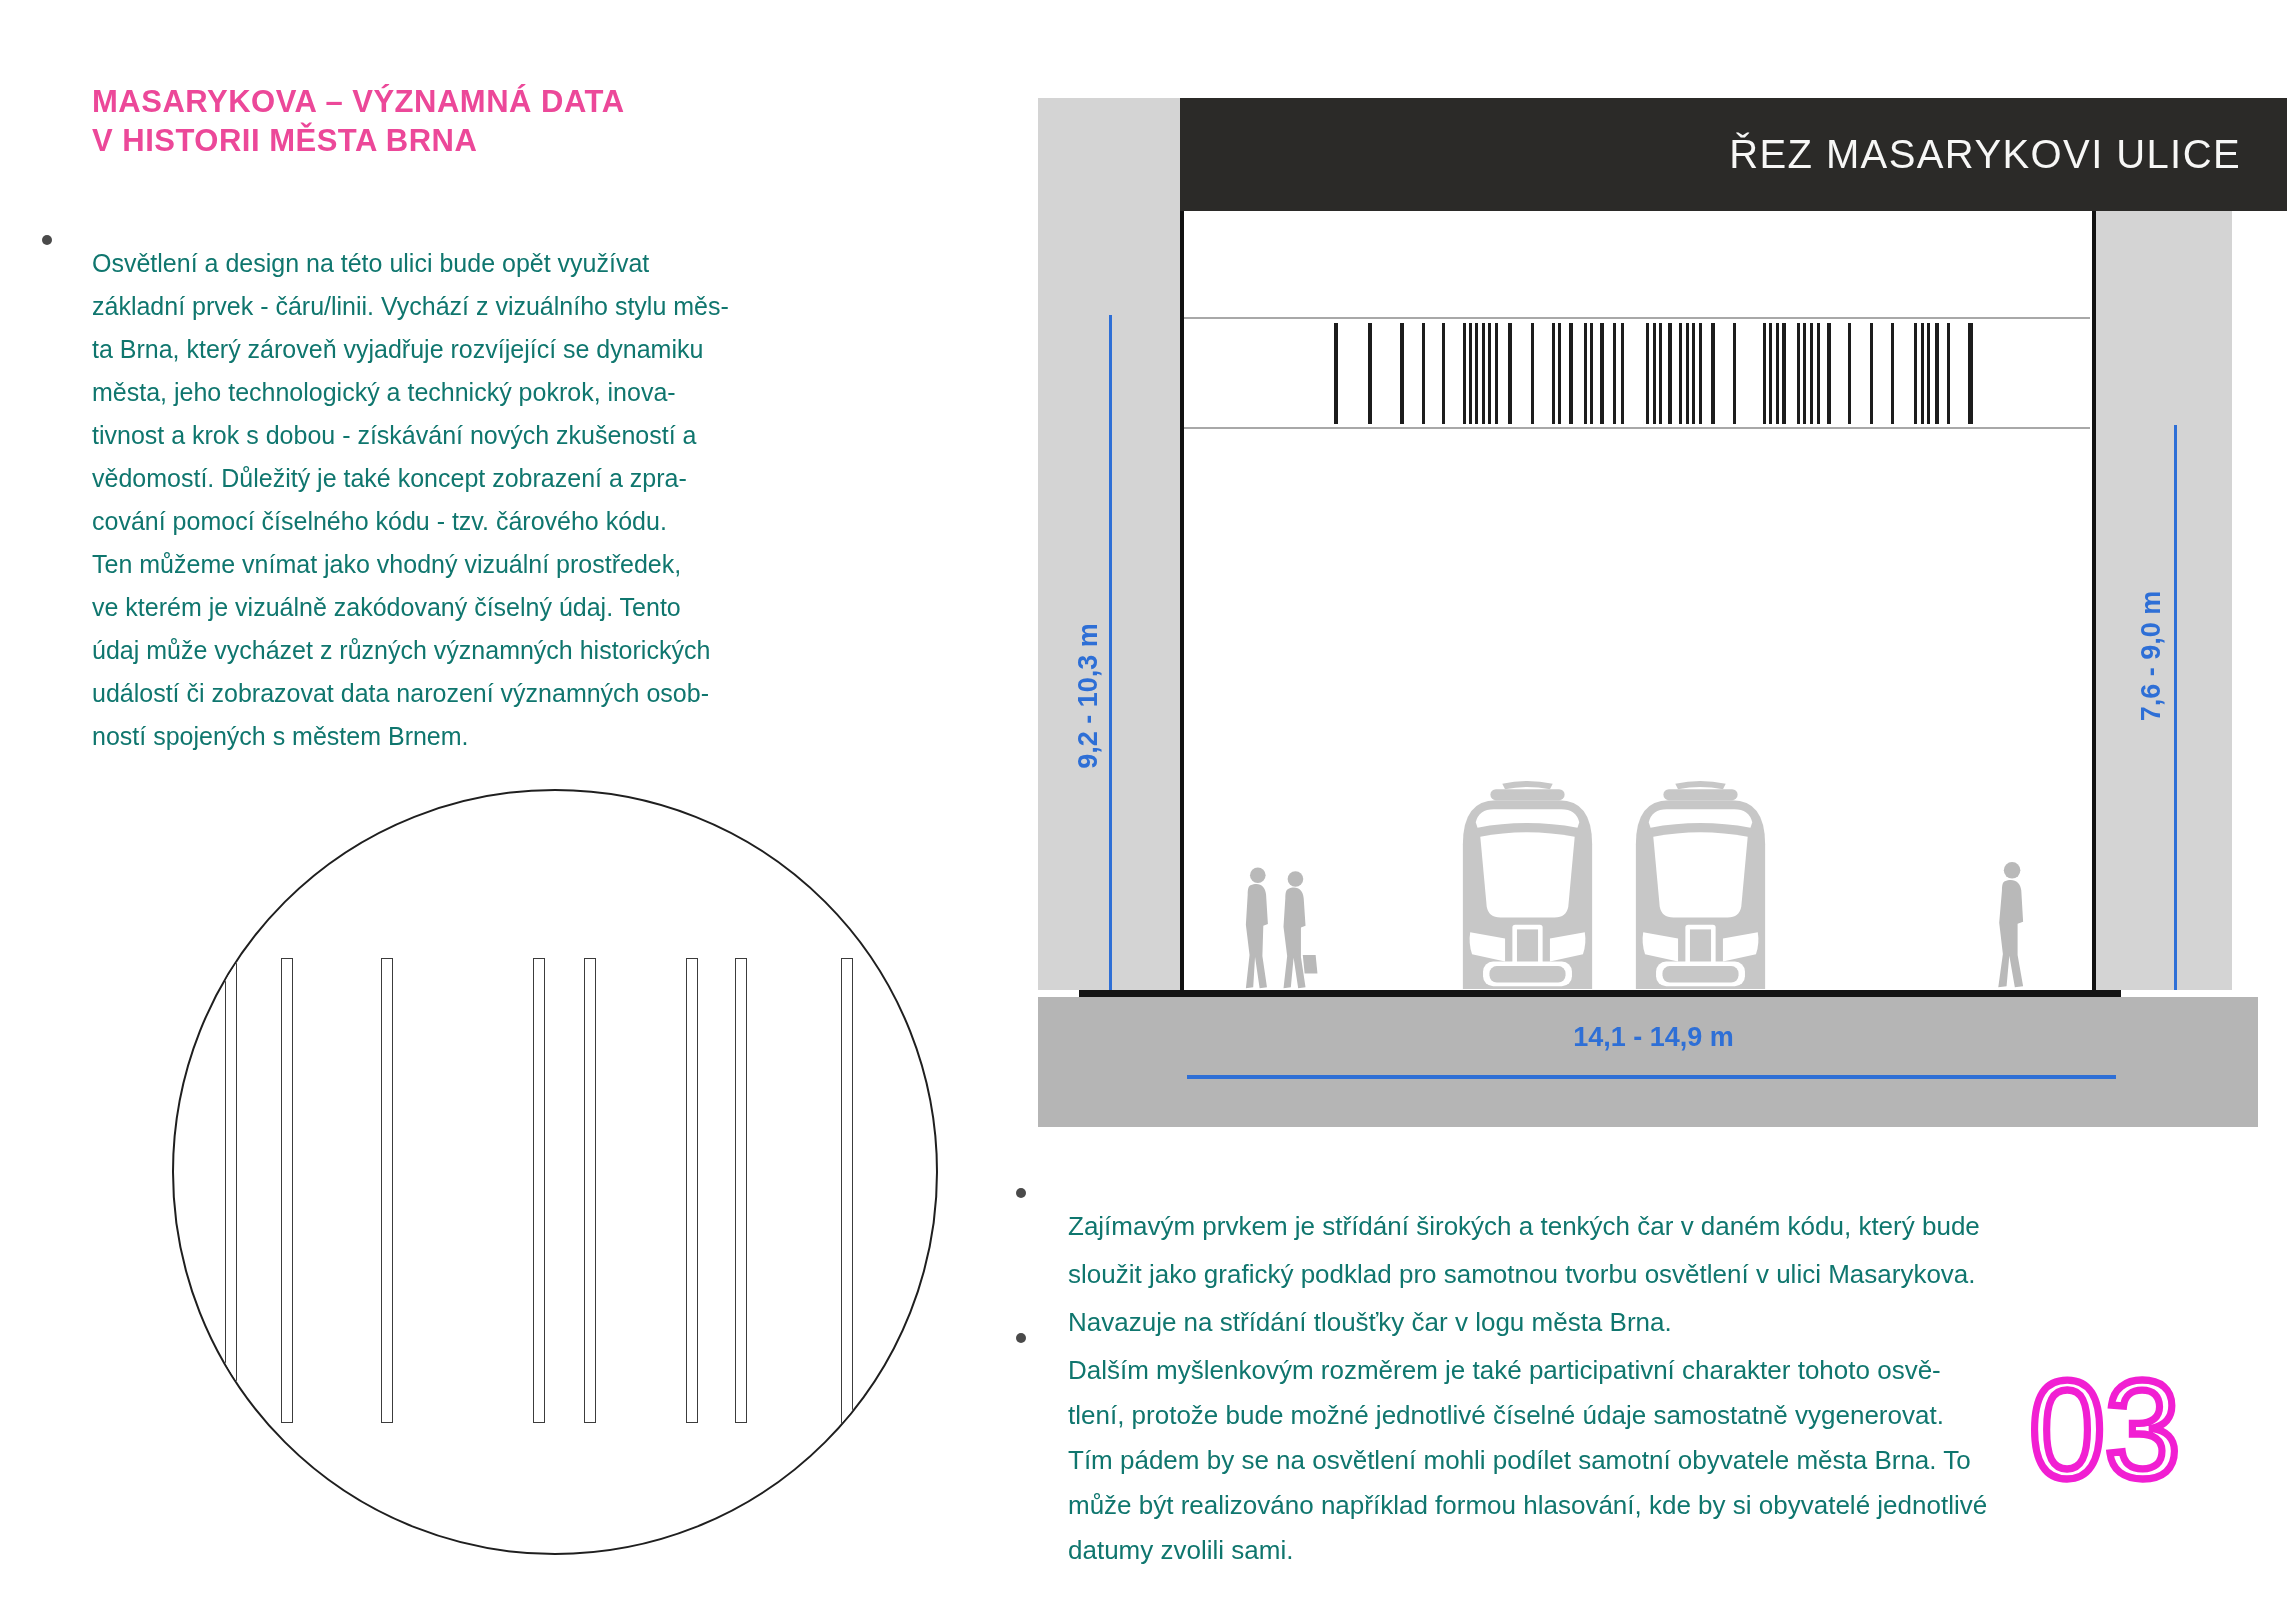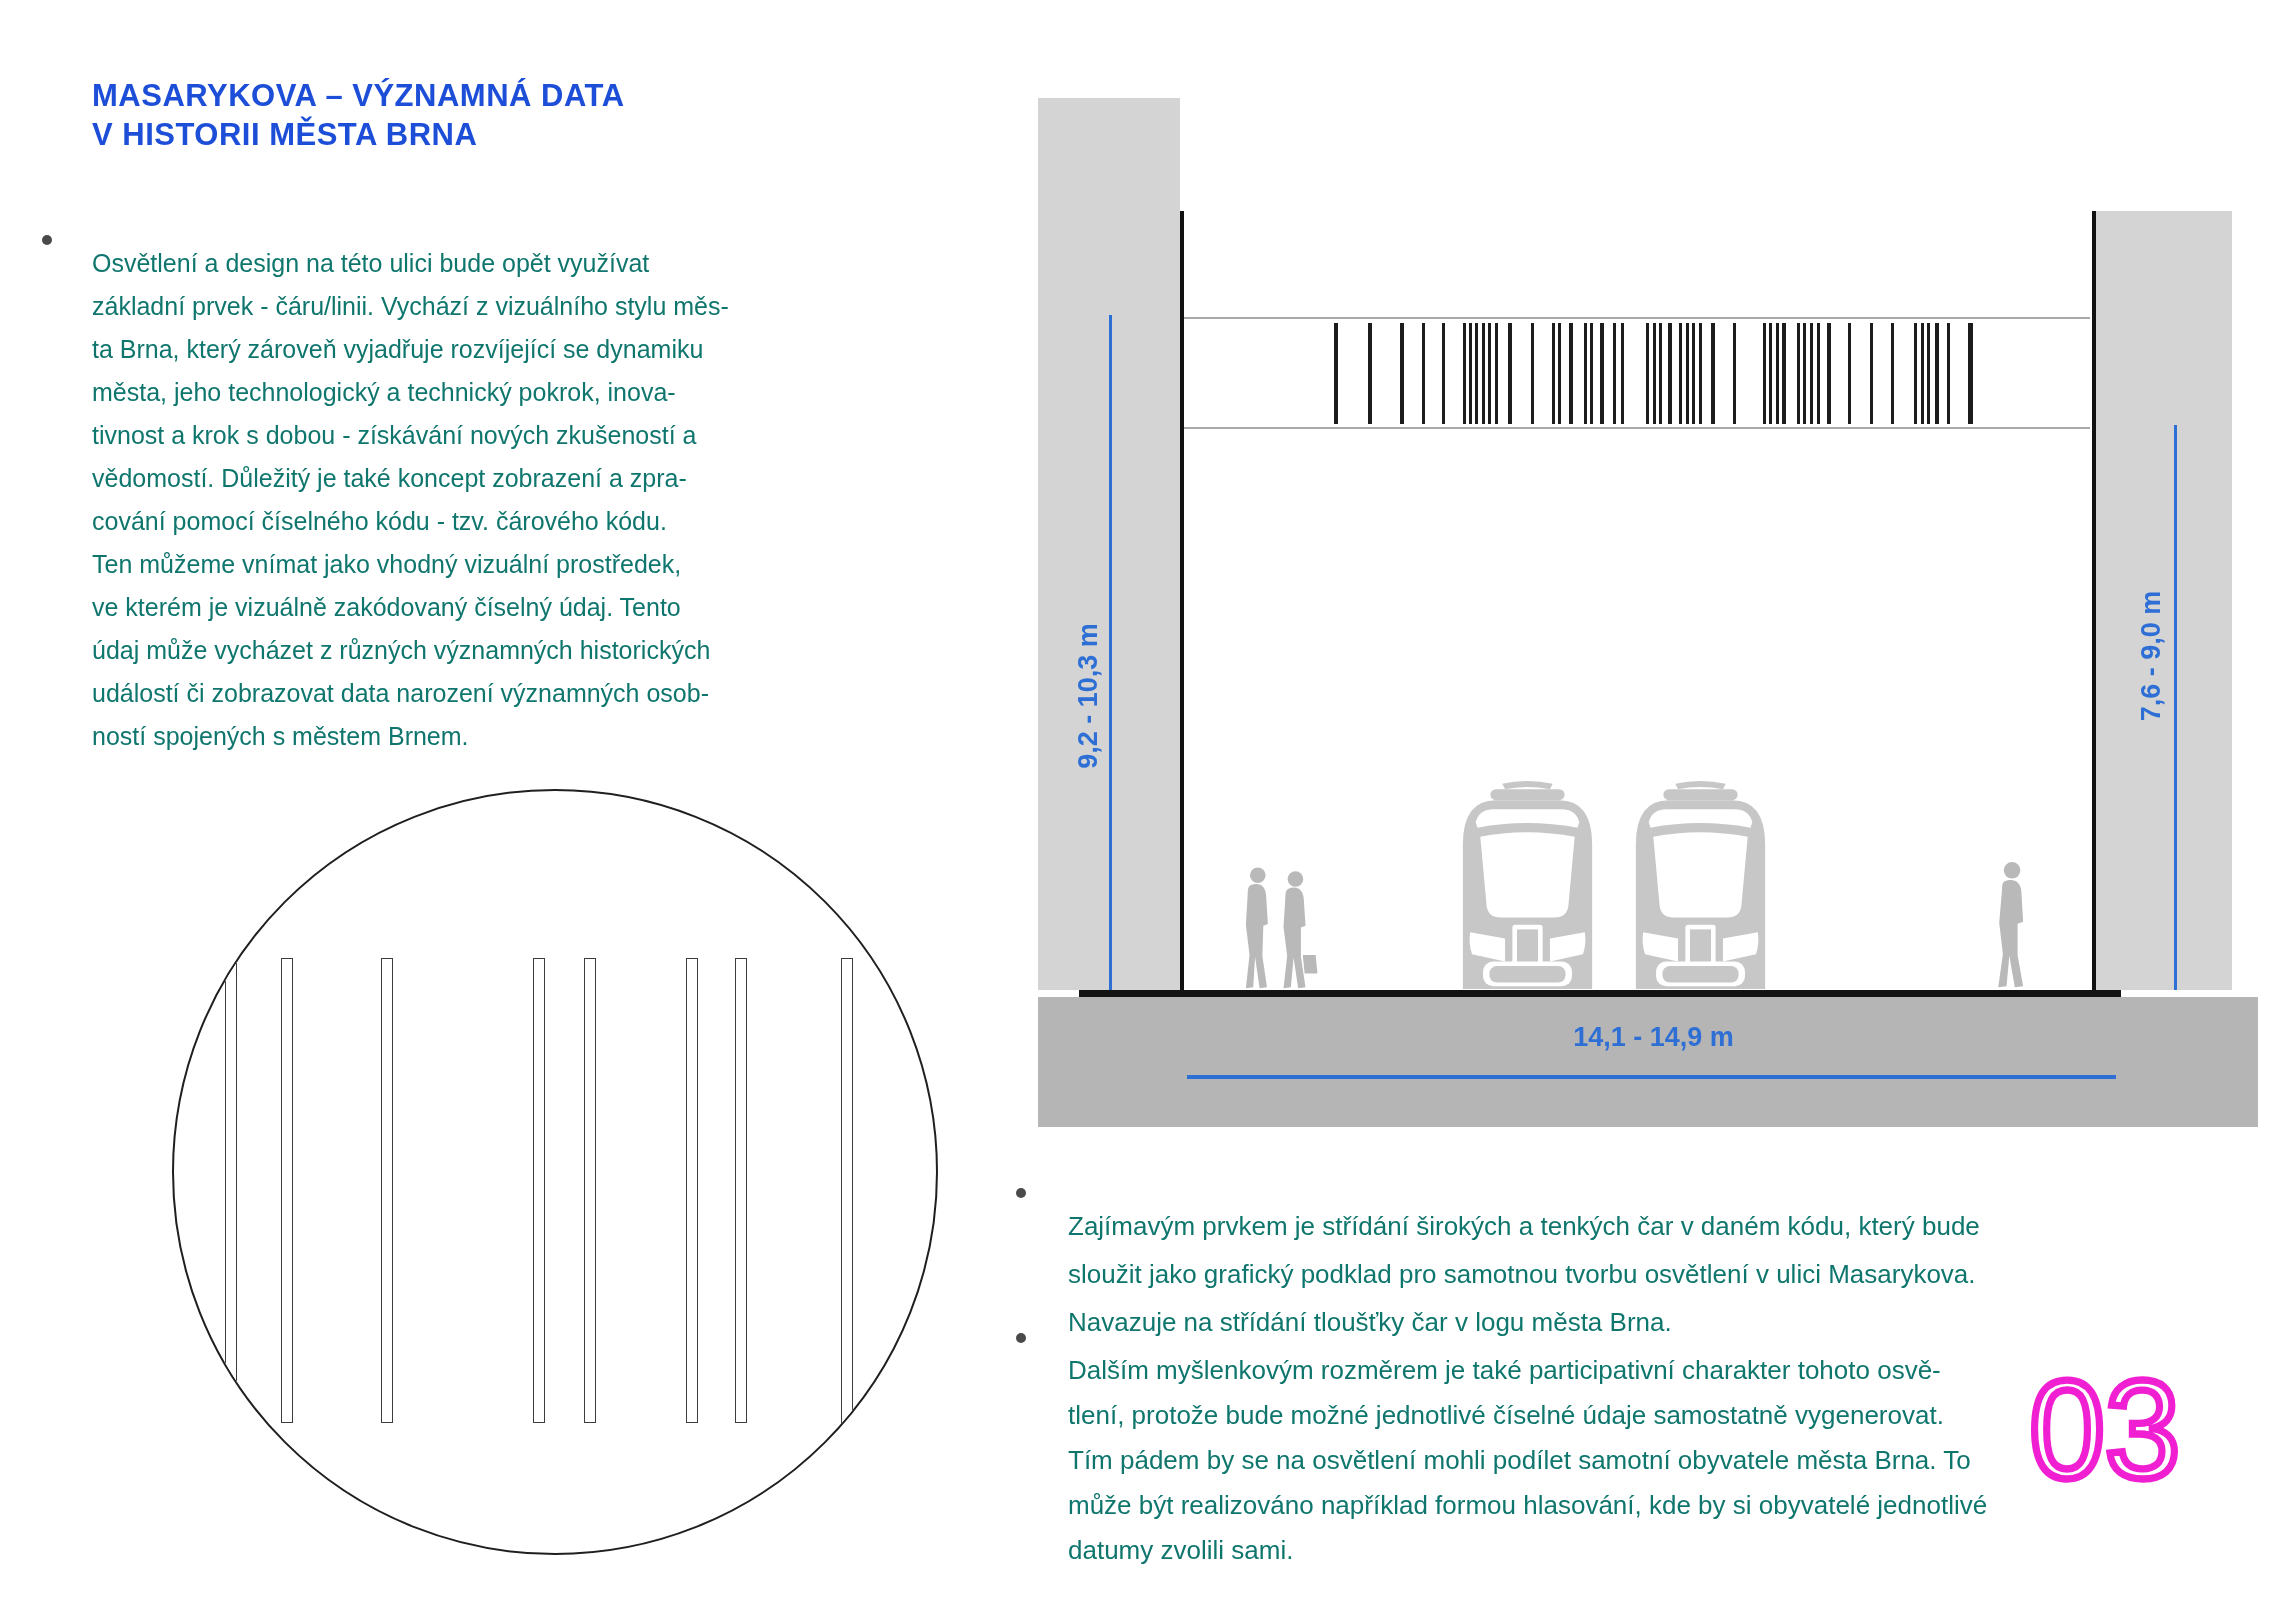--- a/index.html
+++ b/index.html
@@ -1,21 +1,21 @@
 <!DOCTYPE html>
 <html style="--blue: #2e6fd6; --magenta: #f11fd2; --dark-bar: #2b2a28; --building: #d4d4d4; --ground: #b5b5b5; --tram: #c7c7c7; --people: #b9b9b9;font-size:14.7px"><head>
 <meta charset="utf-8">
 <style>
   html,body{margin:0;padding:0;background:#ffffff;}
   .page{position:relative;width:2296px;height:1624px;background:#fff;overflow:hidden;
         font-family:"Liberation Sans","DejaVu Sans",sans-serif;color:#4d4d4d;}
 
   
-  .heading{position:absolute;left:92px;top:55px;font-size:31px;line-height:39px;
-           font-weight:700;color:#1d4ed8;letter-spacing:0.5px;white-space:pre;}
+  .heading{position:absolute;left:92px;top:61px;font-size:31px;line-height:39px;
+           font-weight:700;color:#ec4899;letter-spacing:0.5px;white-space:pre;}
   .bullet-dot{position:absolute;width:10px;height:10px;border-radius:50%;background:#4a4a4a;}
   .bd-left{left:42px;top:235px;}
   .para{position:absolute;font-weight:300;white-space:pre;color:#0f766e;}
   .para-left{left:92px;top:217px;font-size:25px;line-height:43px;width:588px;}
 
   
   .circle{position:absolute;left:172px;top:789px;width:762px;height:762px;
           border:2.8px solid #1f1f1f;border-radius:50%;background:#fff;overflow:hidden;}
   .cbar{position:absolute;top:167px;height:465px;background:#fff;
         border:1.8px solid #3c3c3c;box-sizing:border-box;}
@@ -87,20 +87,23 @@
       <div class="cbar" style="left: 207px; width: 12px;"></div>
       <div class="cbar" style="left: 359px; width: 12px;"></div>
       <div class="cbar" style="left: 410px; width: 12px;"></div>
       <div class="cbar" style="left: 512px; width: 12px;"></div>
       <div class="cbar" style="left: 561px; width: 12px;"></div>
       <div class="cbar" style="left: 667px; width: 12px;"></div>
     </div>
 
   <section class="diagram">
     <div class="building-left"></div>
+    <div class="title-bar">
+      <span>ŘEZ MASARYKOVI ULICE</span>
+    </div>
 
     <div class="street">
       <div class="bc-hline top"></div>
       <div class="bc-hline bot"></div>
       <div id="barcode-bars">
           <div class="bcbar" style="left: 0px; width: 3.7px;"></div>
           <div class="bcbar" style="left: 34px; width: 3.7px;"></div>
           <div class="bcbar" style="left: 66px; width: 3.7px;"></div>
           <div class="bcbar" style="left: 88px; width: 2.8px;"></div>
           <div class="bcbar" style="left: 108px; width: 2.8px;"></div>

